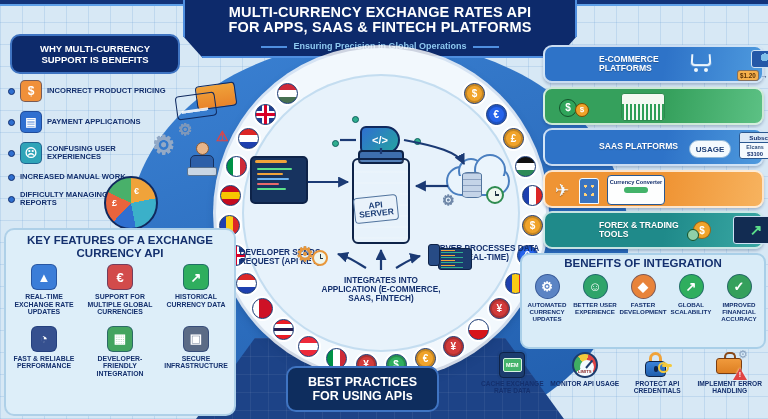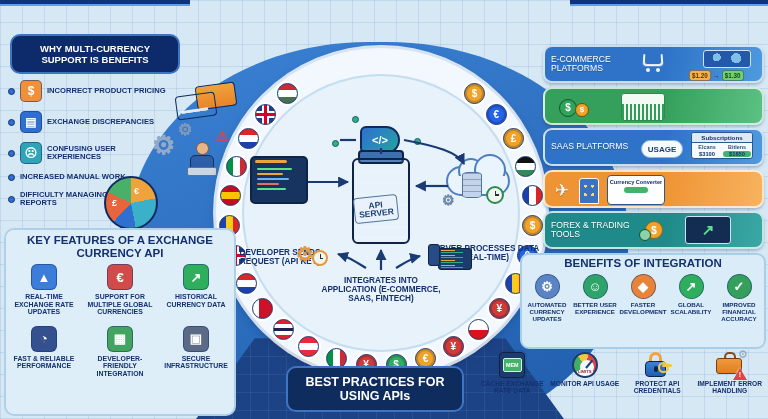--- a/index.html
+++ b/index.html
@@ -105,21 +105,21 @@
 
   
   #uc-title { left:600px; top:16px; width:108px; height:25px; background:#0c2250; border:2px solid #3f74c2; border-radius:9px;
      color:#fff; font-weight:bold; font-size:11px; display:flex; align-items:center; justify-content:center; }
   #uc-rows { left:543px; top:45px; width:221px; }
   .uc-row { position:relative; height:38px; border-radius:9px; border:2px solid rgba(255,255,255,.75); margin-bottom:3.5px; display:flex; align-items:center; padding:0 6px; box-shadow:0 2px 3px rgba(10,40,90,.25);}
   .uc-blue { background:linear-gradient(100deg,#2e73c8 55%,#4e9ade); }
   .uc-green { background:linear-gradient(100deg,#35a05c 55%,#5cc184); }
   .uc-orange { background:linear-gradient(100deg,#ef9434 55%,#f7b35f); }
   .uc-teal { background:linear-gradient(100deg,#1f8a8a 55%,#3aa8a4); }
-  .uc-label { color:#fff; font-weight:normal; font-size:8.6px; line-height:9.4px; width:86px; flex:0 0 auto; text-shadow:0 1px 1px rgba(0,0,0,.25);}
+  .uc-label { color:#fff; font-weight:bold; font-size:8.6px; line-height:9.4px; width:86px; flex:0 0 auto; text-shadow:0 1px 1px rgba(0,0,0,.25);margin-left:48px;}
   .uc-icons { position:relative; flex:1; height:100%; }
 
   .cart-body { width:20px; height:12px; border:2px solid #eef6fc; border-top:none; border-radius:0 0 4px 4px; transform:perspective(20px) rotateX(8deg);}
   .cart-wheel { width:4px; height:4px; border-radius:50%; background:#eef6fc; }
   .map-tile { background:#2458a8; border:1.5px solid #cfe3f5; border-radius:3px;
      background-image:radial-gradient(circle at 28% 40%, #7fc0ea 0 4px, transparent 4px), radial-gradient(circle at 70% 45%, #7fc0ea 0 5px, transparent 5px); }
   .chip { border-radius:3px; font-weight:bold; font-size:6.3px; color:#5b3206; padding:1px 2px; border:1px solid rgba(20,48,110,.5);}
   .chip-from { background:#f6b04c; }
   .chip-to { background:#74d06c; color:#0c4d1e; }
   .chip-arrow { color:#14306e; font-size:7px; font-weight:bold; }
@@ -146,21 +146,21 @@
 
   
   #benefits-panel { left:520px; top:253px; width:246px; height:96px; background:#d9ecf8; border:2px solid #a9cfe8; border-radius:9px; }
   #benefits-title { left:524px; top:257px; width:238px; text-align:center; color:#14306e; font-weight:bold; font-size:11.5px; }
   #benefits-row { left:523px; top:274px; width:240px; display:flex; }
   .ben-item { flex:1; display:flex; flex-direction:column; align-items:center; text-align:center; }
   .ben-tile { width:25px; height:25px; border-radius:50%; display:flex; align-items:center; justify-content:center; color:#fff; font-weight:bold; font-size:13px; border:1.5px solid rgba(20,48,110,.5); margin-bottom:3px;}
   .ben-label { font-size:6.2px; font-weight:bold; color:#14306e; line-height:6.9px; }
 
   
-  #bp-banner { left:286px; top:366px; width:178px; height:46px; background:#0e2d5e; border:2px solid #3f74c2; border-radius:10px;
+  #bp-banner { left:286px; top:366px; width:153px; height:46px; background:#0e2d5e; border:2px solid #3f74c2; border-radius:10px;
      color:#fff; font-weight:bold; font-size:12.5px; line-height:14px; text-align:center; display:flex; align-items:center; justify-content:center; padding:0 10px;}
   #bp-row { left:476px; top:352px; width:290px; display:flex; }
   .bp-item { flex:1; display:flex; flex-direction:column; align-items:center; text-align:center; }
   .bp-label { font-size:6.6px; font-weight:bold; color:#14306e; line-height:7.3px; margin-top:2px;}
 
   .icon-chip { width:26px; height:26px; background:#1c3c6e; border-radius:4px; border:1.5px solid #0e2348; display:flex; align-items:center; justify-content:center;
      box-shadow:0 0 0 2px rgba(28,60,110,.25);}
   .icon-chip .mem { background:#43b36a; border:1px solid #d9f4e2; border-radius:2px; color:#fff; font-size:5.4px; font-weight:bold; padding:3px 2px;}
   .icon-gauge { width:26px; height:26px; border-radius:50%; background:conic-gradient(from 230deg, #3fae62 0 90deg, #f3c93c 90deg 150deg, #e04444 150deg 260deg, #f4fafe 260deg 360deg); border:2px solid #1c3c6e; position:relative;}
   .icon-gauge .inner { position:absolute; left:4px; top:4px; width:14px; height:14px; background:#f4fafe; border-radius:50%; }
@@ -185,32 +185,37 @@
 <body>
 
 <div id="stage">
 
   <div class="frame-strip" style="left:0;top:0;width:190px;height:6px;"></div>
   <div class="frame-strip" style="left:570px;top:0;width:198px;height:6px;"></div>
 
   <div class="abs" id="blue-blob"></div>
   <div class="abs" id="bottom-wedge"></div>
 
+  <div class="abs" id="title-banner">
+    <div class="t1">MULTI-CURRENCY EXCHANGE RATES API</div>
+    <div class="t1">FOR APPS, SAAS &amp; FINTECH PLATFORMS</div>
+    <span class="sub">Ensuring Precision in Global Operations</span>
+  </div>
 
   <div class="abs" id="why-banner">WHY MULTI-CURRENCY SUPPORT IS BENEFITS</div>
   <div class="abs" id="why-list">
       <div class="why-item">
         <span class="why-dot"></span>
         <span class="why-tile" style="background:#f0903a;">$</span>
         <span class="why-label">INCORRECT PRODUCT PRICING</span>
       </div>
       <div class="why-item">
         <span class="why-dot"></span>
         <span class="why-tile" style="background:#2f6fd0;">▤</span>
-        <span class="why-label">EXCHANGE DISCREPANCIES</span>
+        <span class="why-label">PAYMENT APPLICATIONS</span>
       </div>
       <div class="why-item">
         <span class="why-dot"></span>
         <span class="why-tile" style="background:#2fa4b8;">☹</span>
         <span class="why-label">CONFUSING USER EXPERIENCES</span>
       </div>
       <div class="why-item">
         <span class="why-dot"></span>
         <span class="why-label">INCREASED MANUAL WORK</span>
       </div>

